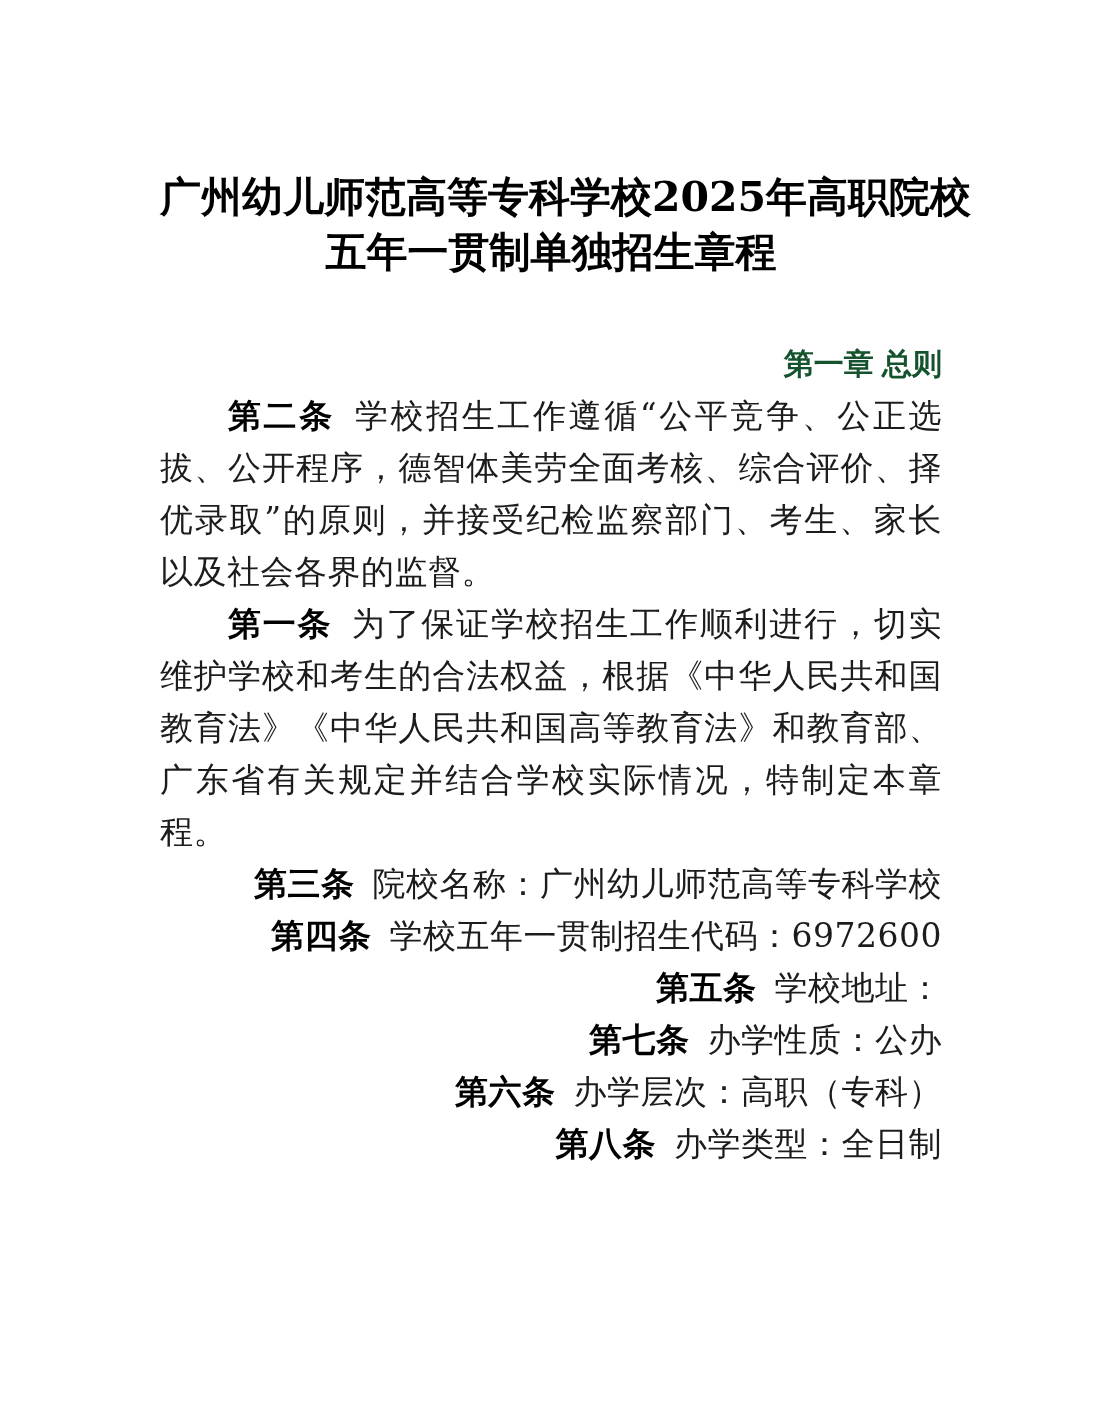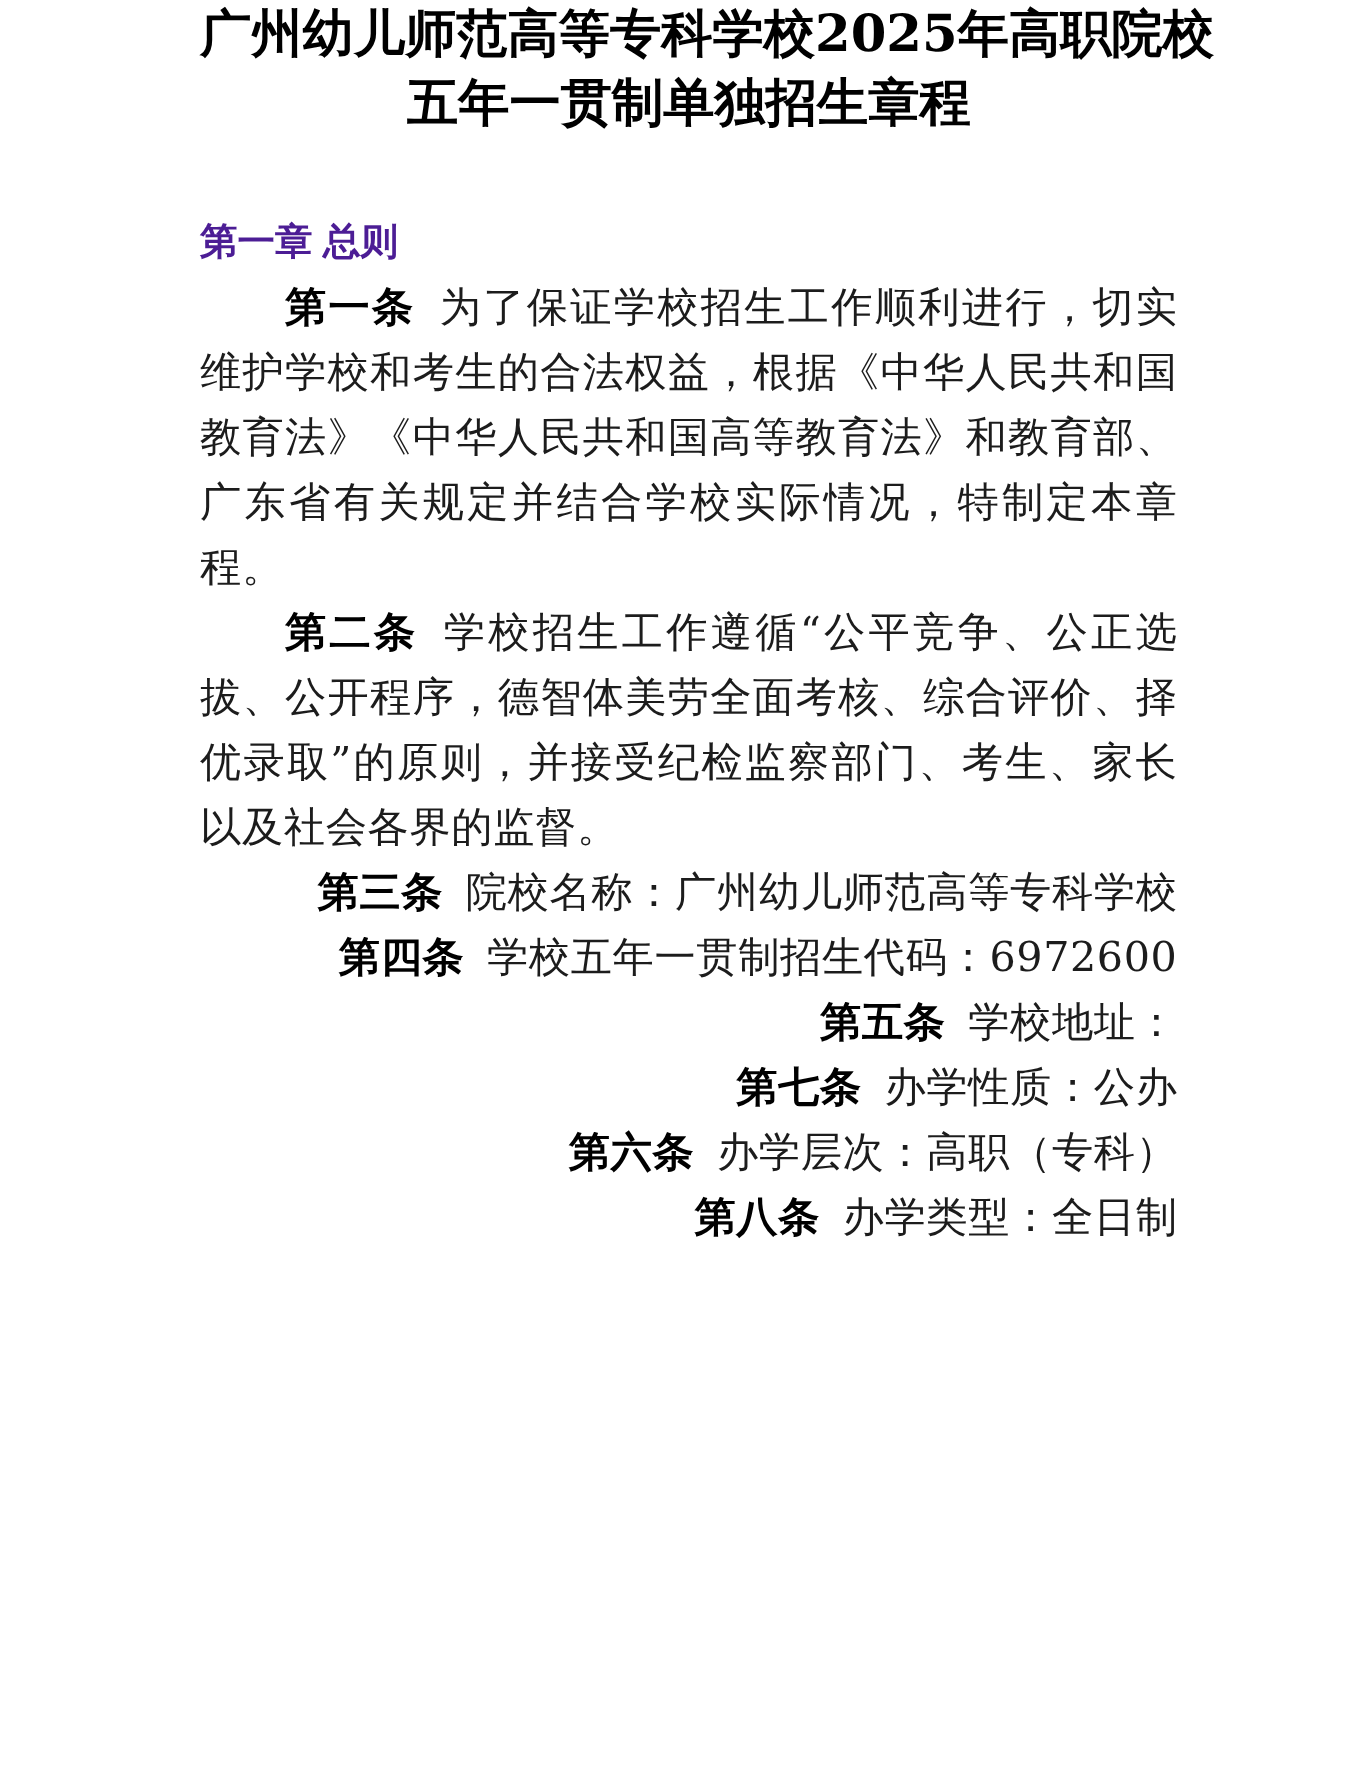--- a/index.html
+++ b/index.html
@@ -29,42 +29,43 @@
   .content {
     position: absolute;
     left: 160px;
     top: 0;
     width: 782px;
   }
 
   
   .doc-title {
     margin: 0;
+    padding-top: 170px;
     text-align: center;
     font-family: "DejaVu Serif", "Liberation Serif", serif;
     font-weight: bold;
     font-size: 41px;
     line-height: 55px;
     letter-spacing: 0px;
     color: #000000;
     text-rendering: optimizeLegibility;
   }
   .doc-title .tline {
     display: block;
     white-space: nowrap;
   }
 
   
   .chapter-heading {
-    text-align: left;
+    text-align: right;
     font-family: "Liberation Sans", "DejaVu Sans", sans-serif;
     font-weight: bold;
     font-size: 30px;
     line-height: 52px;
-    color: #4c1d95;
+    color: #14532d;
     margin: 0;
   }
   .chapter-heading.first {
     margin-top: 58px;
   }
 
   
   .para {
     margin: 0;
     font-size: 33px;
@@ -98,25 +99,25 @@
   <div class="content">
 
     <h1 class="doc-title">
       <span class="tline">广州幼儿师范高等专科学校2025年高职院校</span>
       <span class="tline">五年一贯制单独招生章程</span>
     </h1>
 
     <div class="chapter-heading first">第一章  总则</div>
 
     <p class="para indent">
-      <span class="label">第一条</span><span class="gap"></span><span>为了保证学校招生工作顺利进行，切实维护学校和考生的合法权益，根据《中华人民共和国教育法》《中华人民共和国高等教育法》和教育部、广东省有关规定并结合学校实际情况，特制定本章程。</span>
+      <span class="label">第二条</span><span class="gap"></span><span>学校招生工作遵循“公平竞争、公正选拔、公开程序，德智体美劳全面考核、综合评价、择优录取”的原则，并接受纪检监察部门、考生、家长以及社会各界的监督。</span>
     </p>
 
     <p class="para indent">
-      <span class="label">第二条</span><span class="gap"></span><span>学校招生工作遵循“公平竞争、公正选拔、公开程序，德智体美劳全面考核、综合评价、择优录取”的原则，并接受纪检监察部门、考生、家长以及社会各界的监督。</span>
+      <span class="label">第一条</span><span class="gap"></span><span>为了保证学校招生工作顺利进行，切实维护学校和考生的合法权益，根据《中华人民共和国教育法》《中华人民共和国高等教育法》和教育部、广东省有关规定并结合学校实际情况，特制定本章程。</span>
     </p>
 
 
     <p class="para indent nowrapline">
       <span class="label">第三条</span><span class="gap"></span><span>院校名称：广州幼儿师范高等专科学校</span>
     </p>
 
     <p class="para indent nowrapline">
       <span class="label">第四条</span><span class="gap"></span><span>学校五年一贯制招生代码：6972600</span>
     </p>

